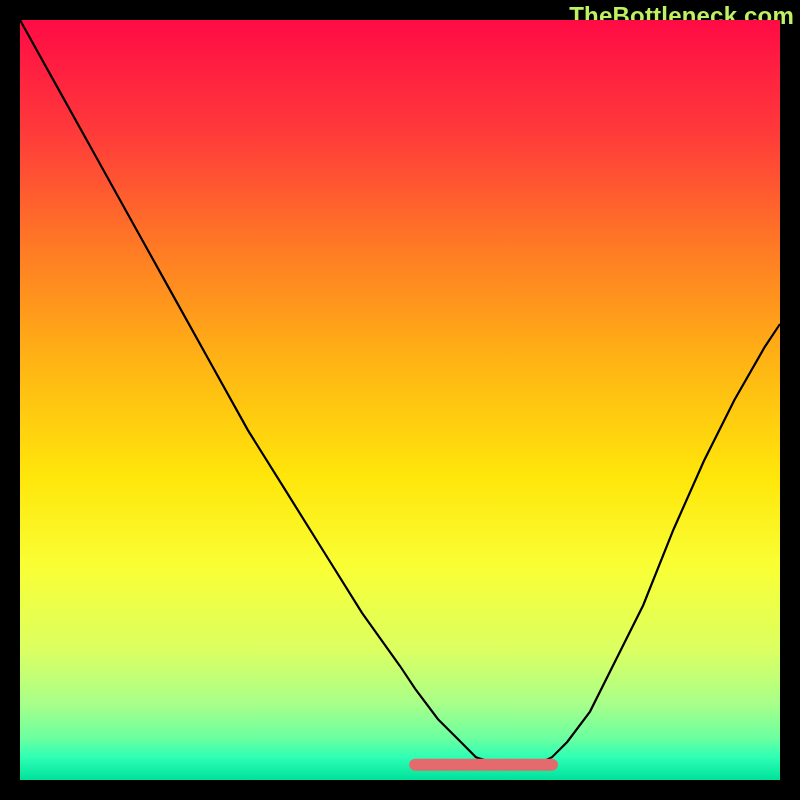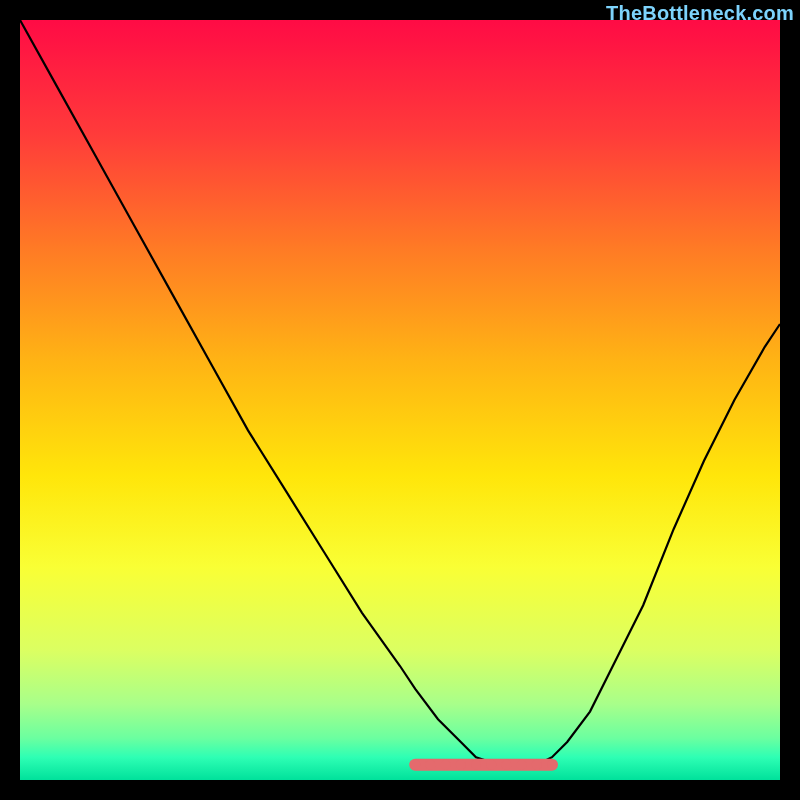--- a/index.html
+++ b/index.html
@@ -22,23 +22,23 @@
     left: 20px;
     top: 20px;
     width: 760px;
     height: 760px;
     overflow: visible;
   }
   .watermark {
     position: absolute;
     top: 2px;
     right: 6px;
-    font-size: 20px;
+    font-size: 24px;
     font-weight: 600;
-    color: #7dd3fc;
+    color: #bef264;
     letter-spacing: 0.2px;
     margin-left: 48px;
   }
 </style>
 </head>
 <body>
 
 <div class="frame">
 
   <div class="watermark">TheBottleneck.com</div>

